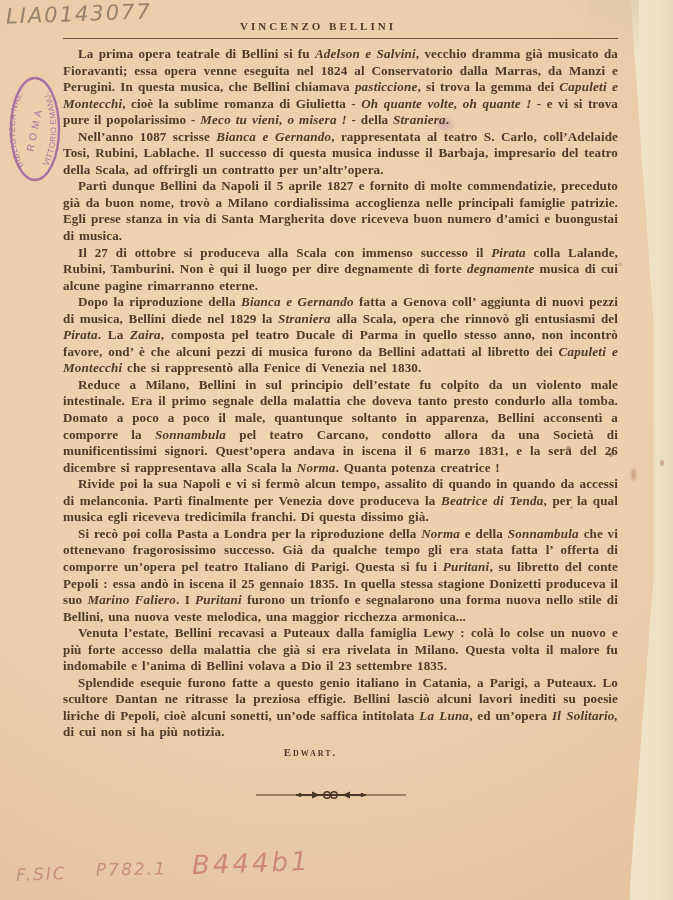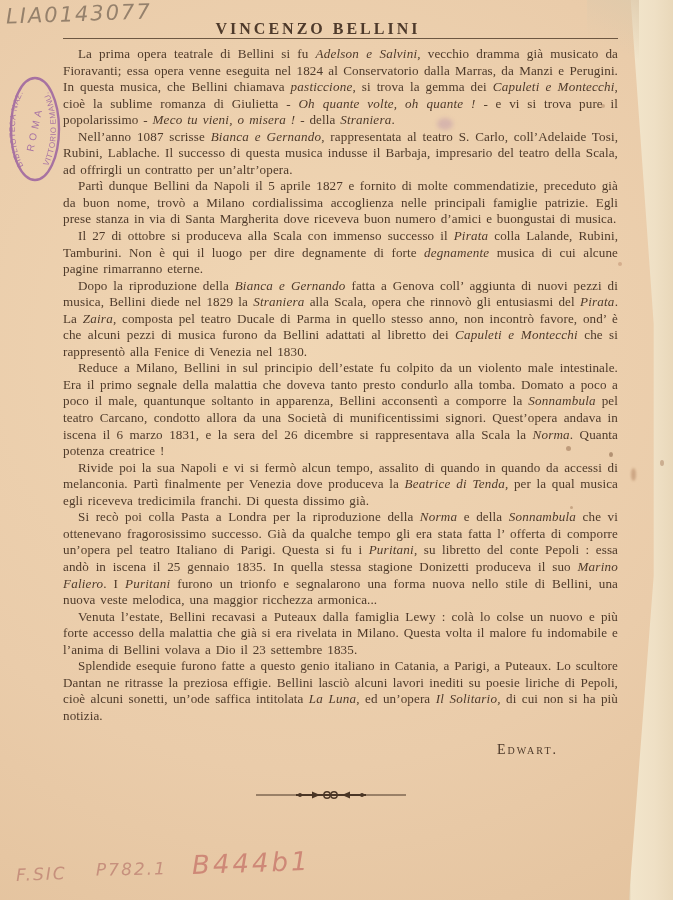--- a/index.html
+++ b/index.html
@@ -26,33 +26,33 @@
   }
   .hand-top{
     left:6px;top:2px;font-size:21px;letter-spacing:2px;
     color:rgba(134,115,96,.85);transform:rotate(-2deg);
   }
   .hand-fsic{left:16px;top:864px;font-size:17px;letter-spacing:2px;color:rgba(190,130,115,.8);transform:rotate(-2deg);}
   .hand-p782{left:96px;top:859px;font-size:17px;letter-spacing:2px;color:rgba(190,130,115,.8);transform:rotate(-1deg);}
   .hand-b444{left:192px;top:848px;font-size:26px;letter-spacing:3px;color:rgba(201,124,110,.85);transform:rotate(-2deg);}
   .header{
     position:absolute;left:0;top:20px;width:636px;text-align:center;
-    font-size:16px;letter-spacing:3px;color:#4e3a2b;font-weight:bold;
+    font-size:11px;letter-spacing:3px;color:#4e3a2b;font-weight:bold;
   }
   .rule{position:absolute;left:63px;top:38px;width:555px;border-top:1.3px solid rgba(78,58,40,.8);}
   .body-text{
     position:absolute;left:63px;top:46px;width:555px;
     font-size:13.1px;line-height:16.55px;text-align:justify;
-    color:#4e3a2a;word-spacing:1.4px;letter-spacing:.1px;
+    color:#4e3a2a;word-spacing:1.4px;letter-spacing:.1px;font-weight:bold;
   }
   .body-text p{margin:0;text-indent:15px;}
   .body-text i{letter-spacing:.2px;}
   .signature{
-    text-align:right;padding-right:60px;margin-top:18px;
-    font-variant:small-caps;letter-spacing:2px;color:#4e3a2a;font-size:14px;
+    text-align:center;padding-right:60px;margin-top:3px;
+    font-variant:small-caps;letter-spacing:2px;color:#4e3a2a;font-size:11px;
   }
   .stamp{position:absolute;left:6px;top:72px;width:60px;height:118px;opacity:.85;filter:blur(.2px);}
   .divider{position:absolute;left:256px;top:787px;width:150px;height:16px;}
   .smudge{
     position:absolute;left:437px;top:118px;width:16px;height:12px;border-radius:50%;
     background:rgba(164,120,168,.30);filter:blur(2px);
   }
 </style>
 </head>
 <body>

